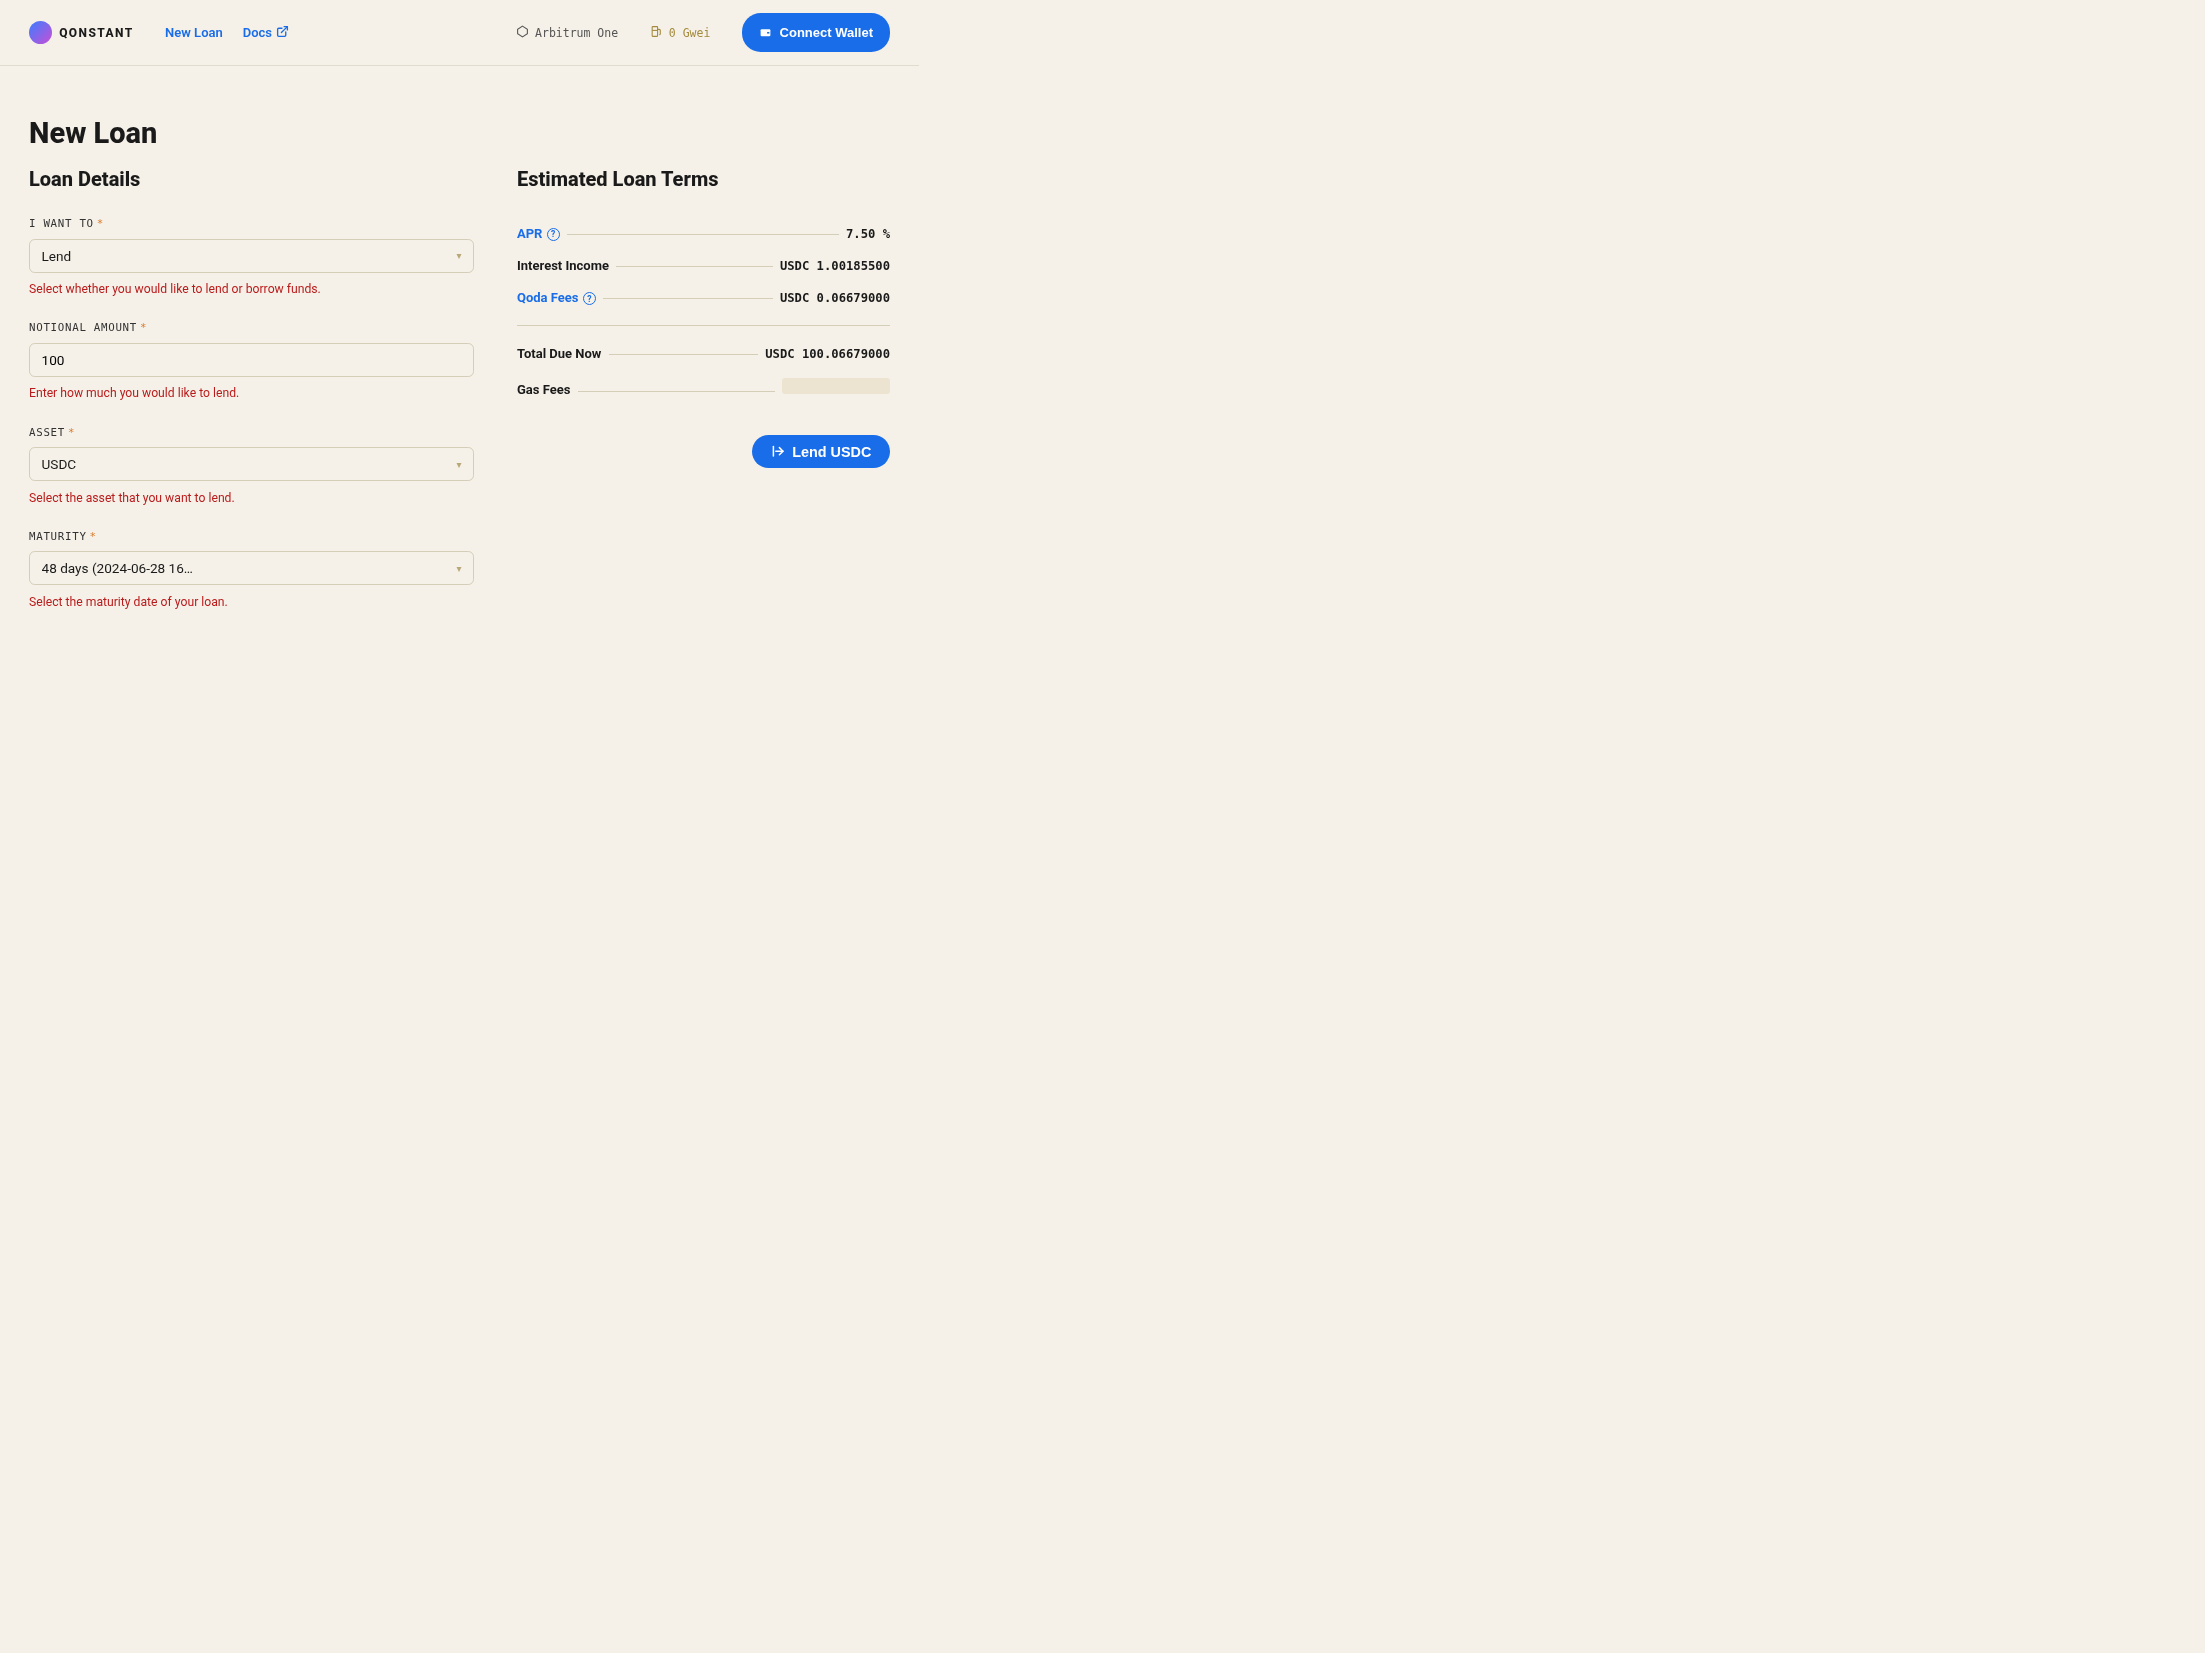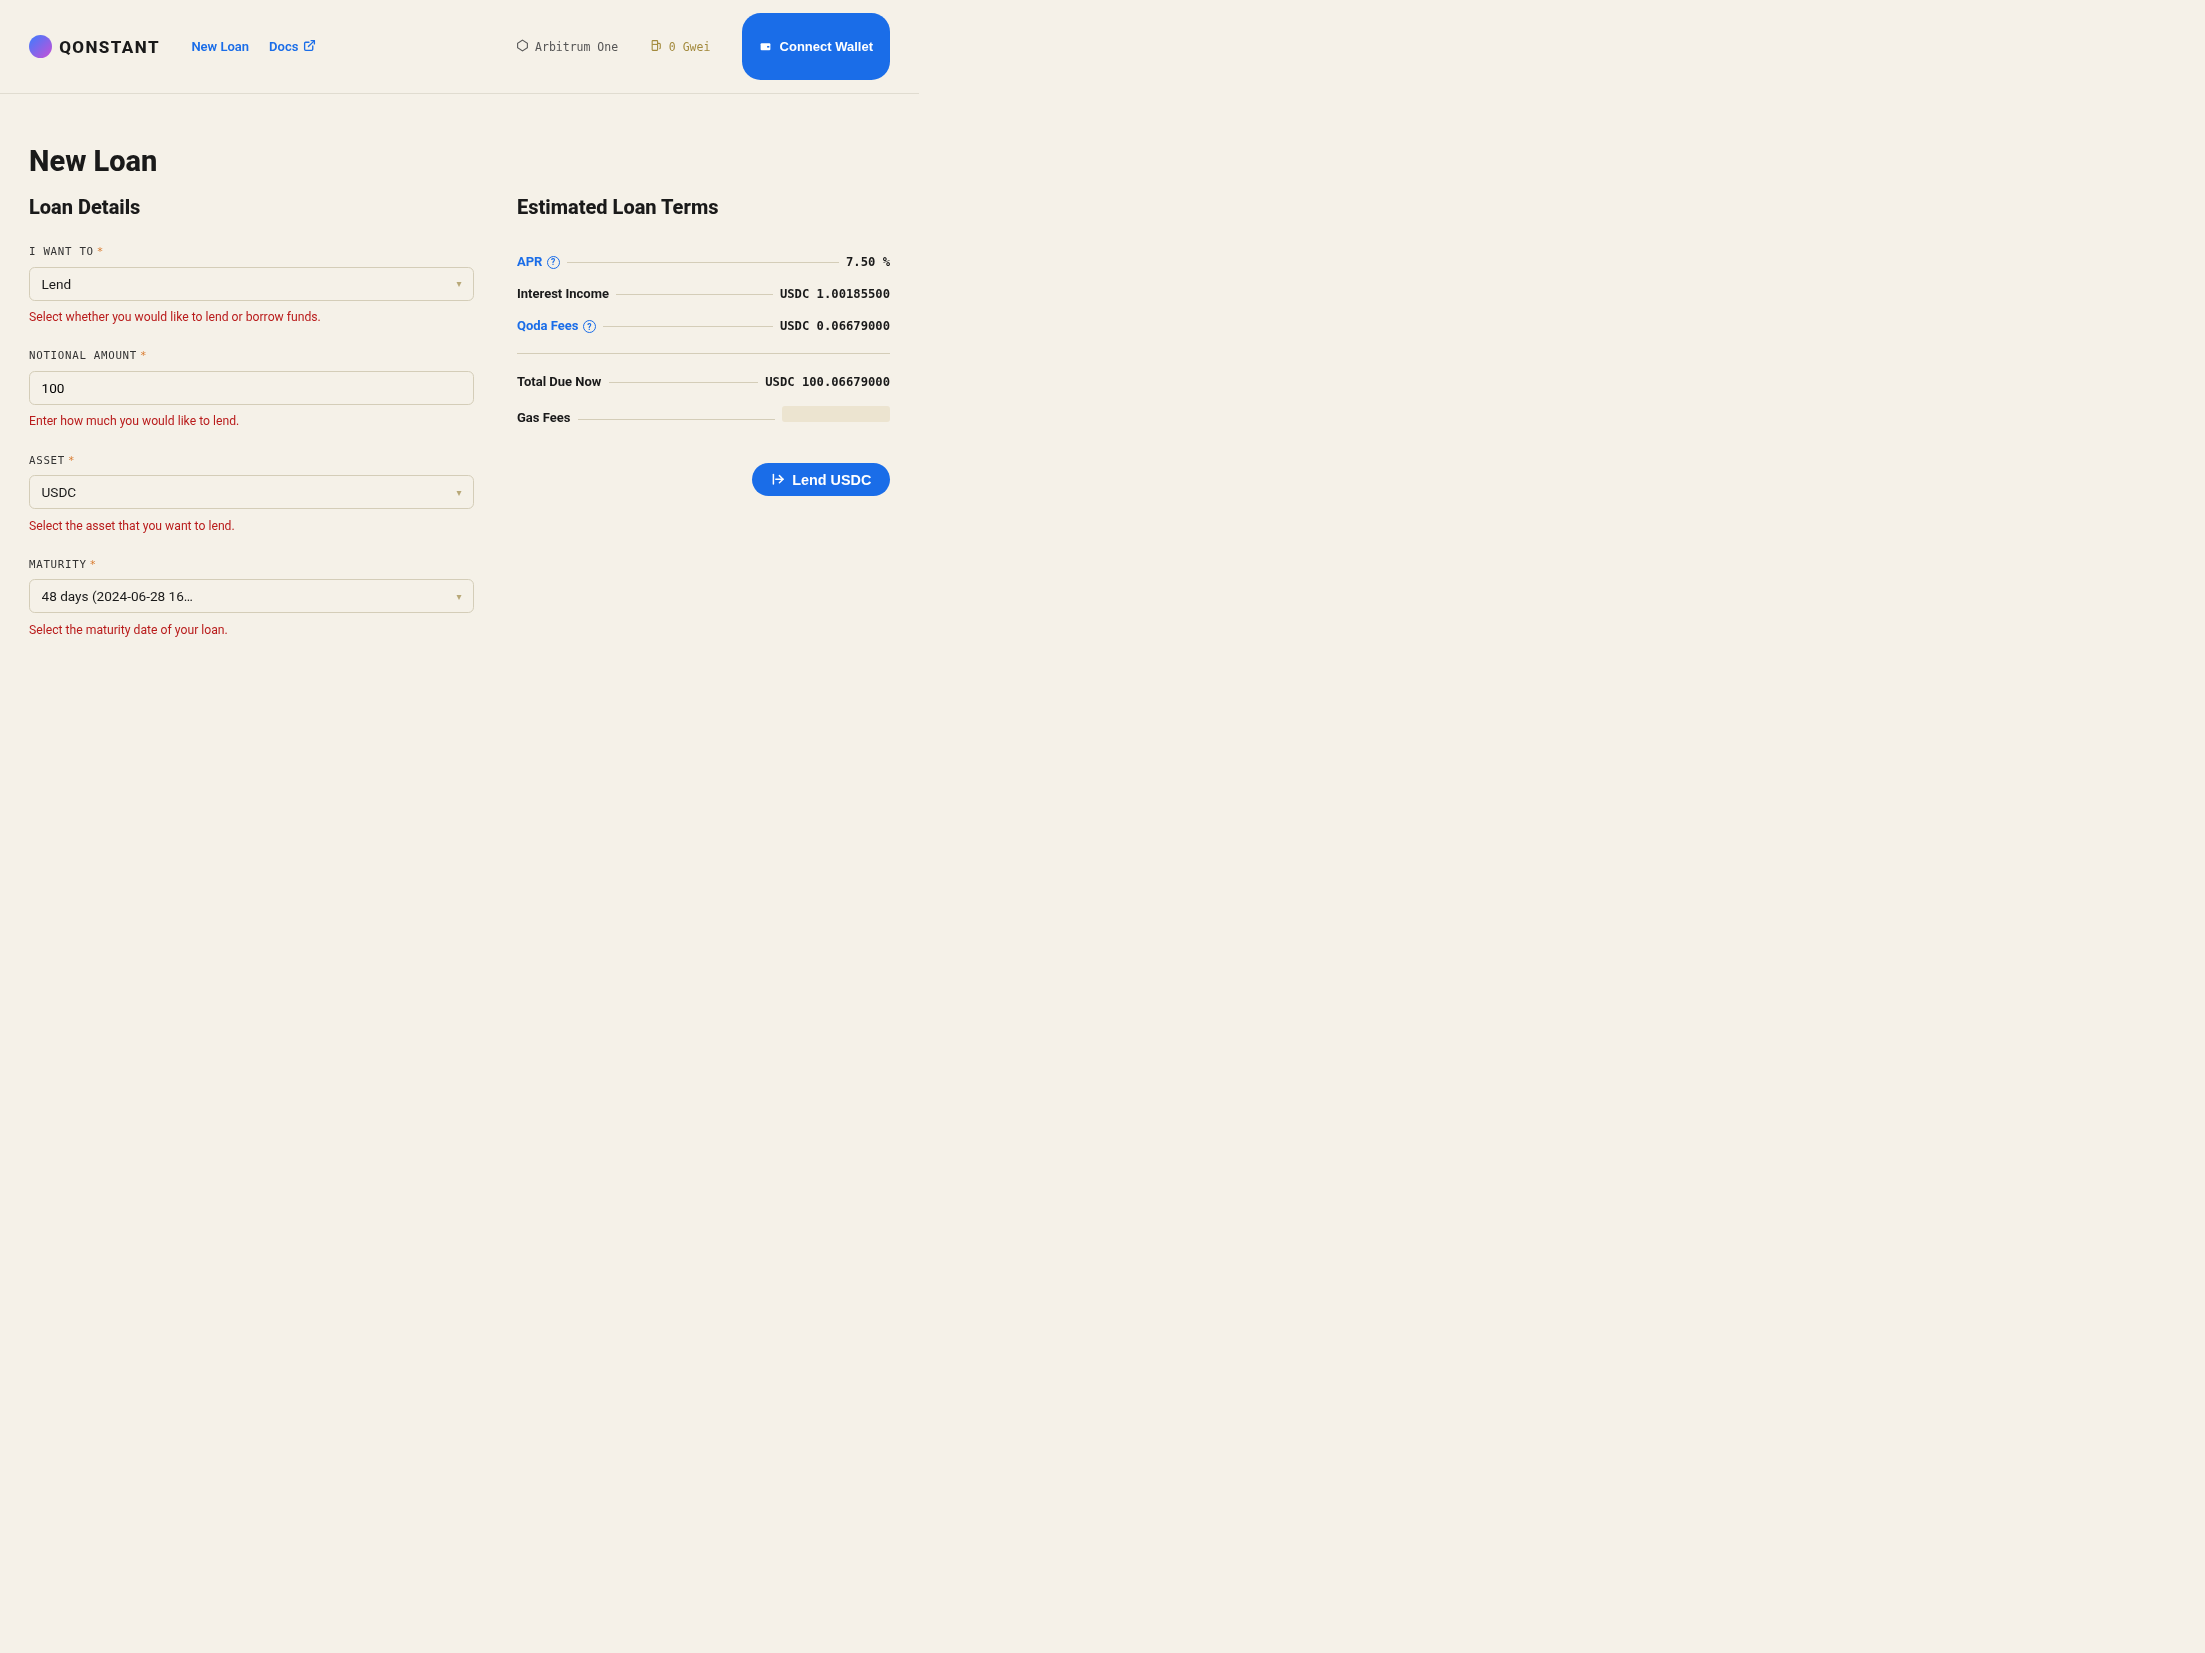--- a/index.html
+++ b/index.html
@@ -23,21 +23,21 @@
   align-items: center;
   gap: 7.2px;
 }
 .logo-circle {
   width: 23px;
   height: 23px;
   border-radius: 50%;
   background: linear-gradient(135deg, #3b7dff 0%, #c94fd6 100%);
 }
 .logo-text {
-  font-size: 17px;
+  font-size: 12px;
   font-weight: 800;
   letter-spacing: 1.4px;
 }
 .nav-links {
   display: flex;
   gap: 20px;
   margin-left: 20px;
 }
 .nav-link {
   color: #1a6de8;
@@ -62,21 +62,21 @@
   display: flex;
   align-items: center;
   gap: 5.7px;
 }
 .gas-label { color: #a38a3d; }
 .connect-btn {
   background: #1a6de8;
   color: #fff;
   border: none;
   border-radius: 18.7px;
-  padding: 26px 17px;
+  padding: 12px 17px;
   font-size: 13px;
   font-weight: 700;
   display: flex;
   align-items: center;
   gap: 7.2px;
   cursor: pointer;
 }
 .connect-btn svg { width: 13px; height: 13px; }
 .page {
   padding: 50px 29px 29px 29px;

